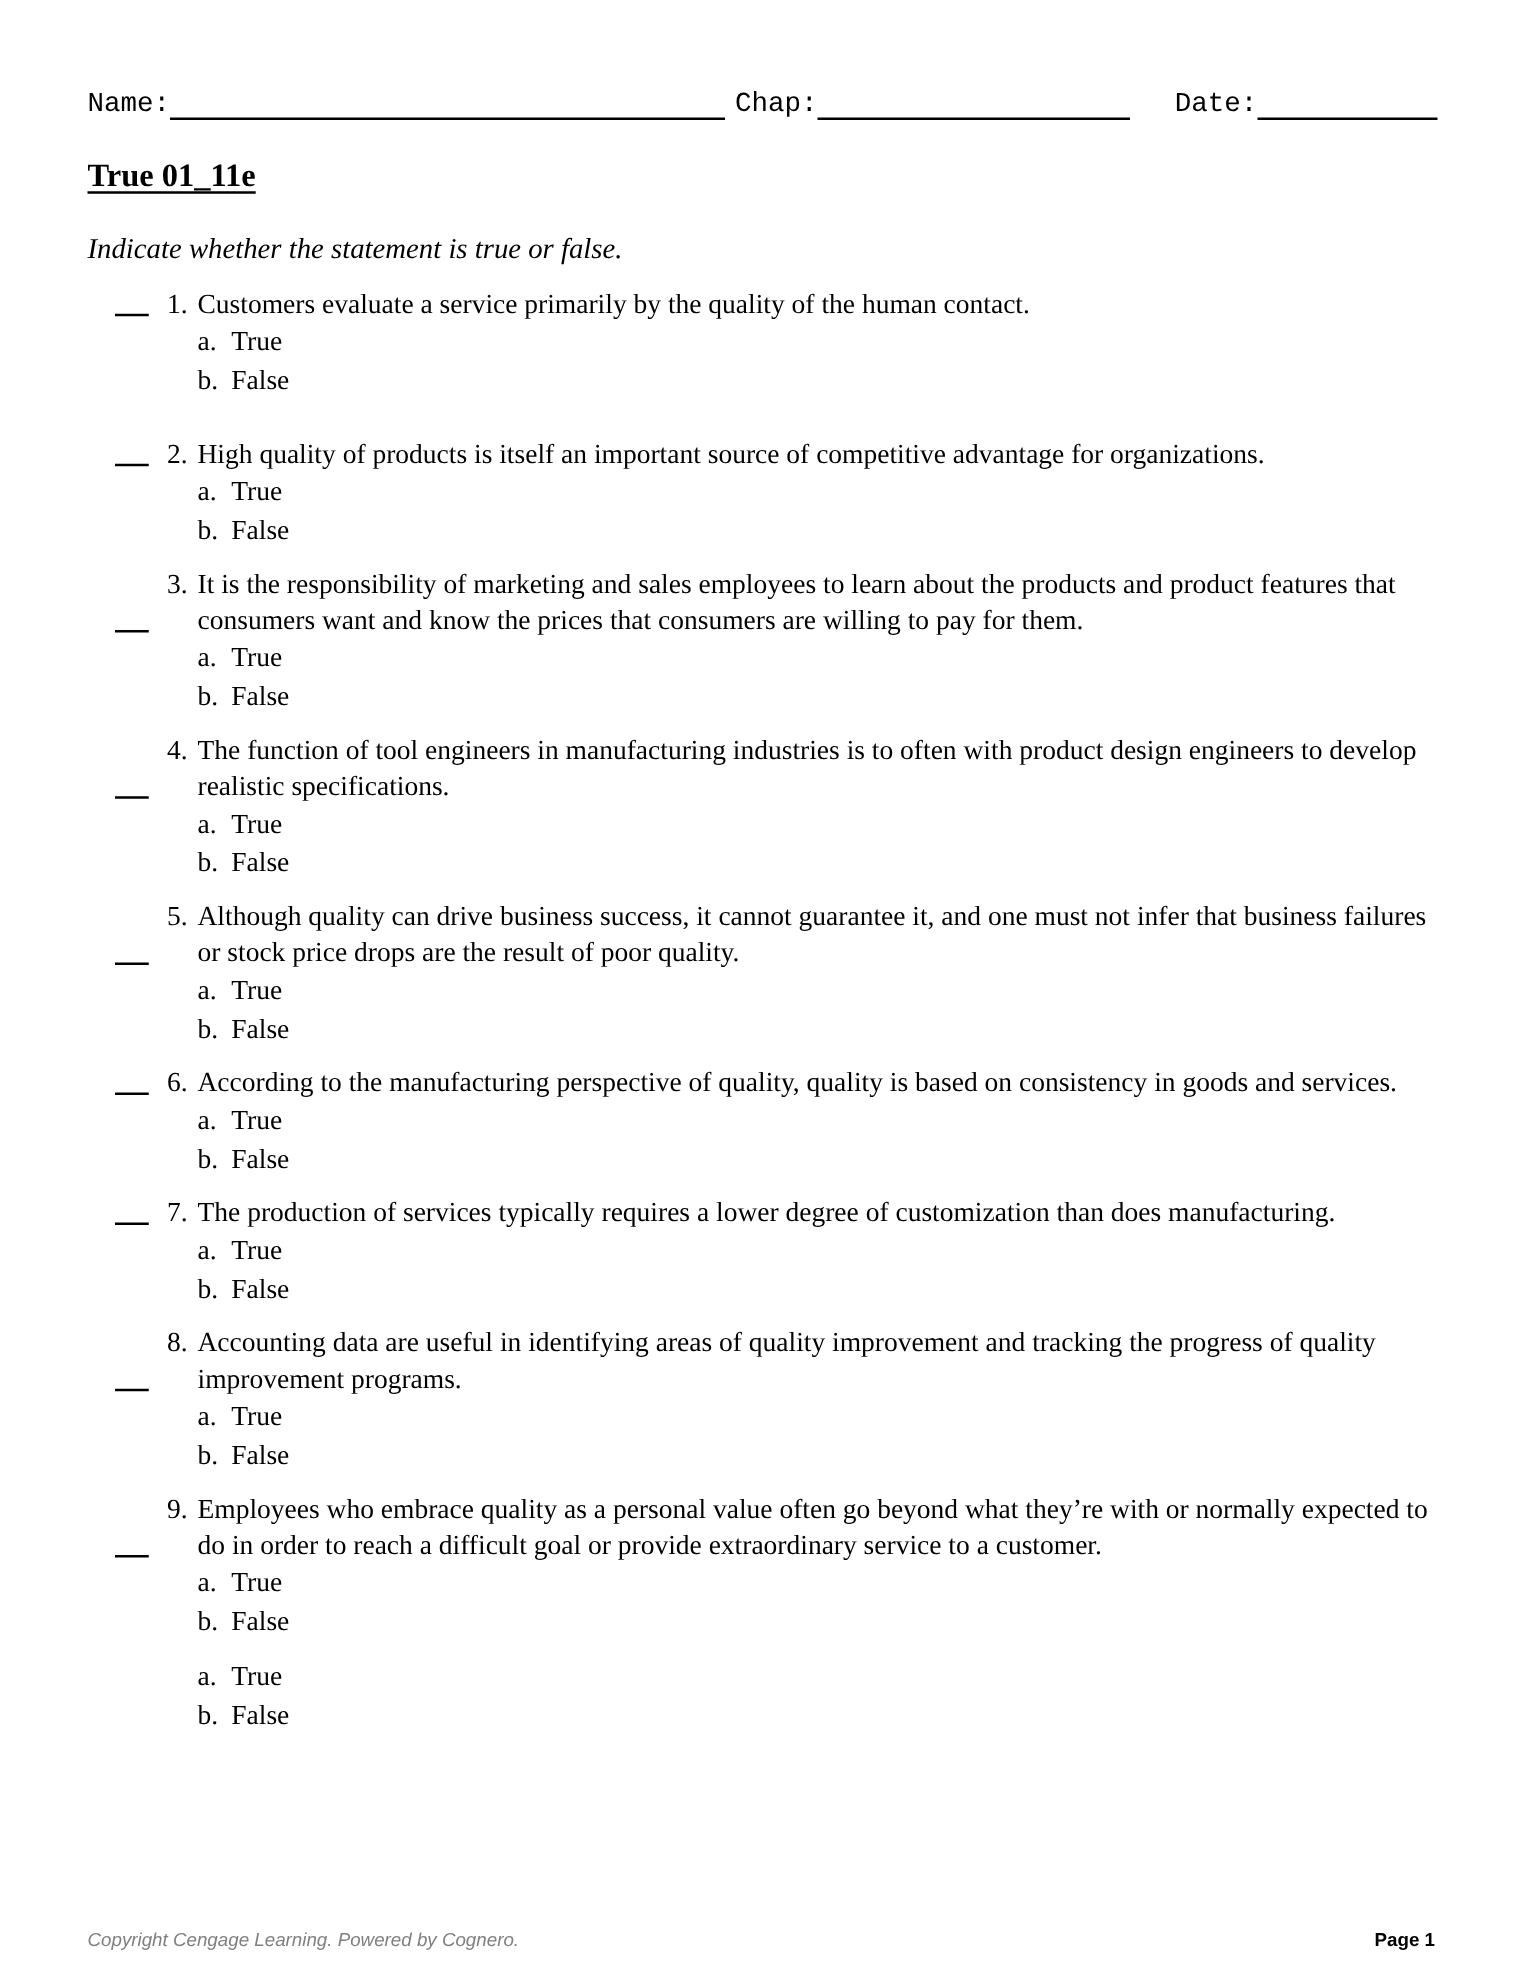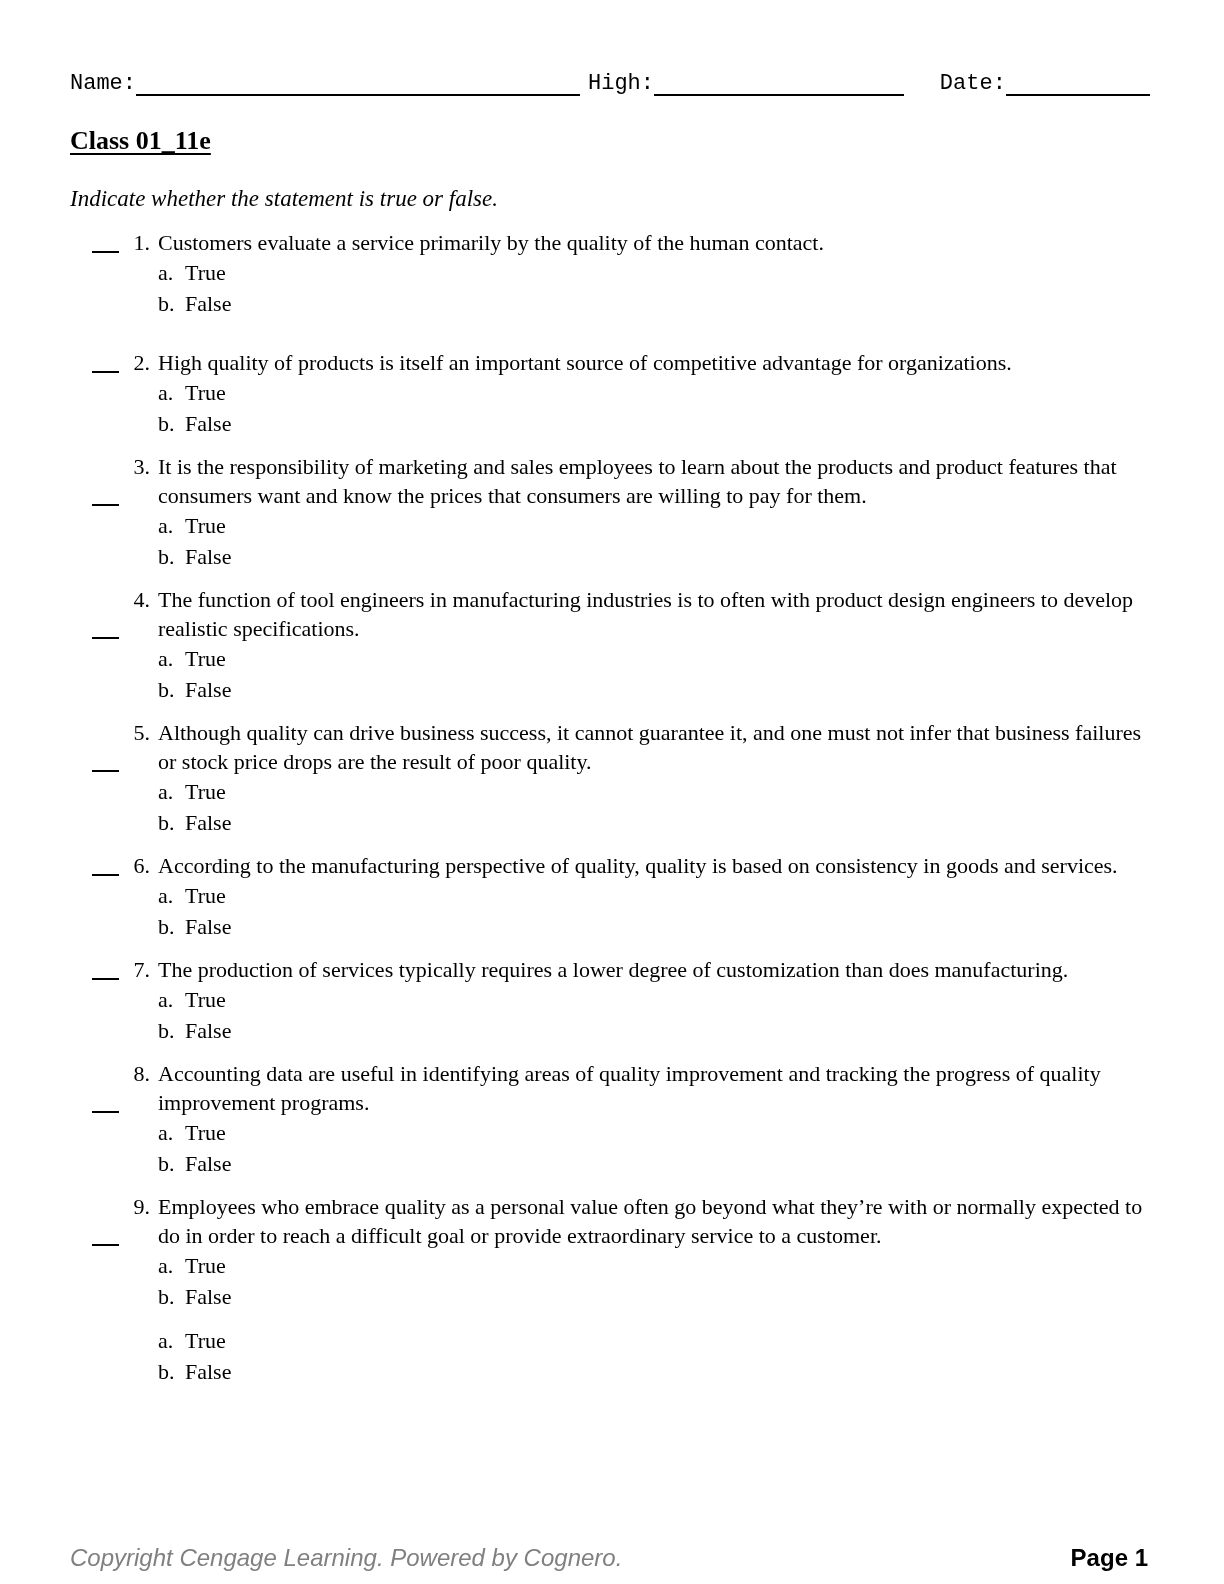--- a/index.html
+++ b/index.html
@@ -82,38 +82,38 @@
   
   .footer {
     position: absolute;
     left: 70px;
     right: 76px;
     top: 1500px;
     display: flex;
     justify-content: space-between;
     align-items: baseline;
     font-family: "Liberation Sans", sans-serif;
-    font-size: 24px;
+    font-size: 15px;
   }
   .copyright { color: #808080; font-style: italic; }
   .page-num { color: #000000; font-weight: bold; margin-top: 44px; }
 </style>
 </head>
 <body>
 
 <div class="header-row">
   <span>Name:</span>
   <span class="fill-line name-line"></span>
-  <span>High:</span>
+  <span>Chap:</span>
   <span class="fill-line class-line"></span>
   <span>Date:</span>
   <span class="fill-line date-line"></span>
 </div>
 
-<div class="doc-title">Class 01_11e</div>
+<div class="doc-title">True 01_11e</div>
 <div class="instruction">Indicate whether the statement is true or false.</div>
 
 <div class="questions">
 
   <div class="question extra-gap">
     <div class="q-head">
       <span class="q-gutter">
         <span class="answer-blank"></span>
         <span class="q-num">1.</span>
       </span>

